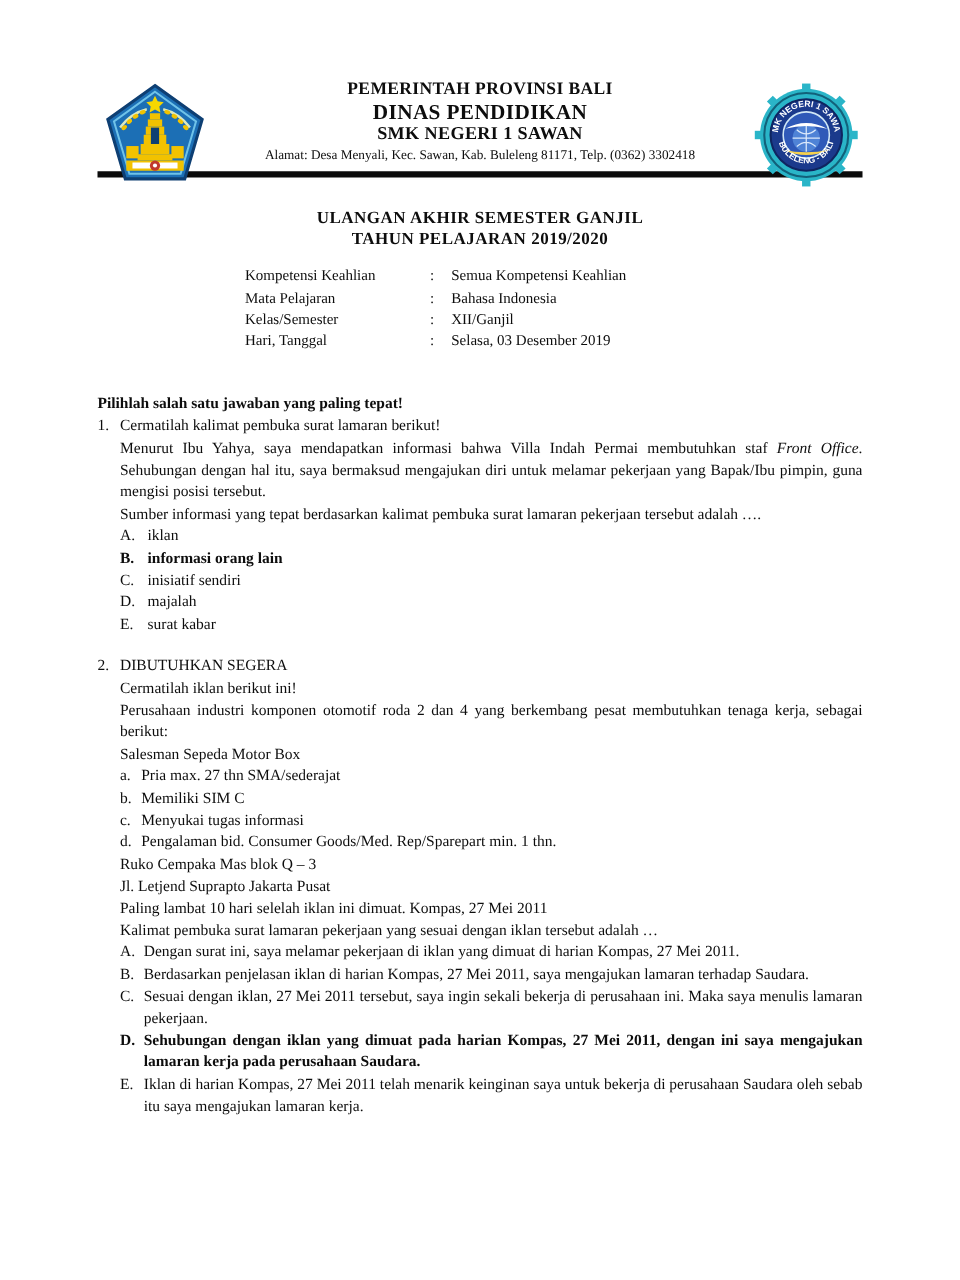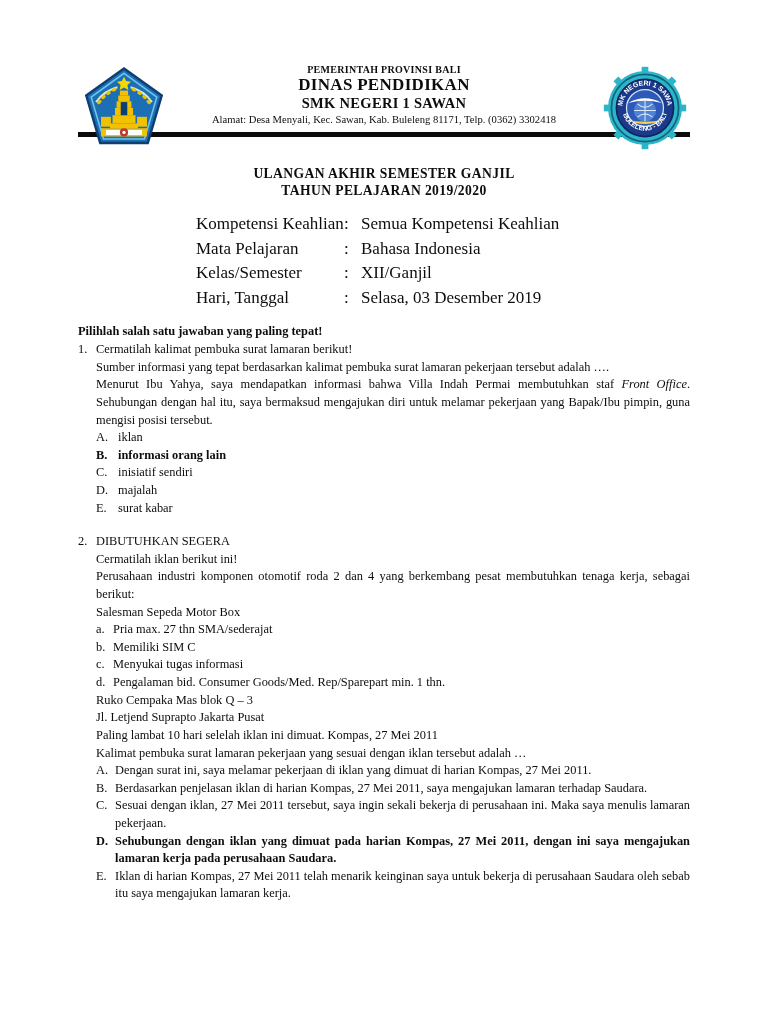--- a/index.html
+++ b/index.html
@@ -52,21 +52,21 @@
 
   .kop-lines {
     text-align: center;
     line-height: 1.14;
   }
   .kop-line1, .kop-line2, .kop-line3 {
     font-family: "Liberation Serif", serif;
     font-weight: bold;
     letter-spacing: 0.3px;
   }
-  .kop-line1 { font-size: 10px; }
+  .kop-line1 { font-size: 14px; }
   .kop-line2 { font-size: 17px; }
   .kop-line3 { font-size: 14.5px; }
   .kop-addr {
     font-size: 10.6px;
     line-height: 1.32;
     margin-top: 2px;
   }
   .kop-addr div { white-space: nowrap; }
 
   .rule {
@@ -84,31 +84,31 @@
   }
   .exam-title div {
     font-weight: bold;
     font-size: 13.6px;
     letter-spacing: 0.4px;
   }
 
   
   .meta {
     margin: 13px 0 0 118px;
-    font-size: 17px;
+    font-size: 12px;
     line-height: 1.44;
     border-collapse: collapse;
   }
   .meta td { padding: 0; vertical-align: top; white-space: nowrap; }
   .meta .mk { width: 148px; }
   .meta .mc { width: 17px; }
 
   
   .instruction {
-    margin-top: 14px;
+    margin-top: 34px;
     font-weight: bold;
     font-size: 12.4px;
   }
 
   .q {
     margin-top: 2px;
     font-size: 12.4px;
     line-height: 1.42;
   }
   .q.second { margin-top: 16px; }
@@ -276,22 +276,22 @@
       </tbody>
     </table>
 
     <div class="instruction">Pilihlah salah satu jawaban yang paling tepat!</div>
 
     <div class="q">
       <div class="q-row">
         <div class="q-num">1.</div>
         <div class="q-body">
           <p class="para">Cermatilah kalimat pembuka surat lamaran berikut!</p>
+          <p class="para just"><span>Menurut Ibu Yahya, saya mendapatkan informasi bahwa Villa Indah Permai membutuhkan staf </span><span class="it">Front Office</span><span>. Sehubungan dengan hal itu, saya bermaksud mengajukan diri untuk melamar pekerjaan yang Bapak/Ibu pimpin, guna mengisi posisi tersebut.</span></p>
           <p class="para just">Sumber informasi yang tepat berdasarkan kalimat pembuka surat lamaran pekerjaan tersebut adalah ….</p>
-          <p class="para just"><span>Menurut Ibu Yahya, saya mendapatkan informasi bahwa Villa Indah Permai membutuhkan staf </span><span class="it">Front Office</span><span>. Sehubungan dengan hal itu, saya bermaksud mengajukan diri untuk melamar pekerjaan yang Bapak/Ibu pimpin, guna mengisi posisi tersebut.</span></p>
 
           <div class="opts">
             <div class="opt-row">
               <span class="opt-let">A.</span>
               <span class="opt-txt">iklan</span>
             </div>
             <div class="opt-row">
               <span class="opt-let bold">B.</span>
               <span class="opt-txt bold">informasi orang lain</span>
             </div>

